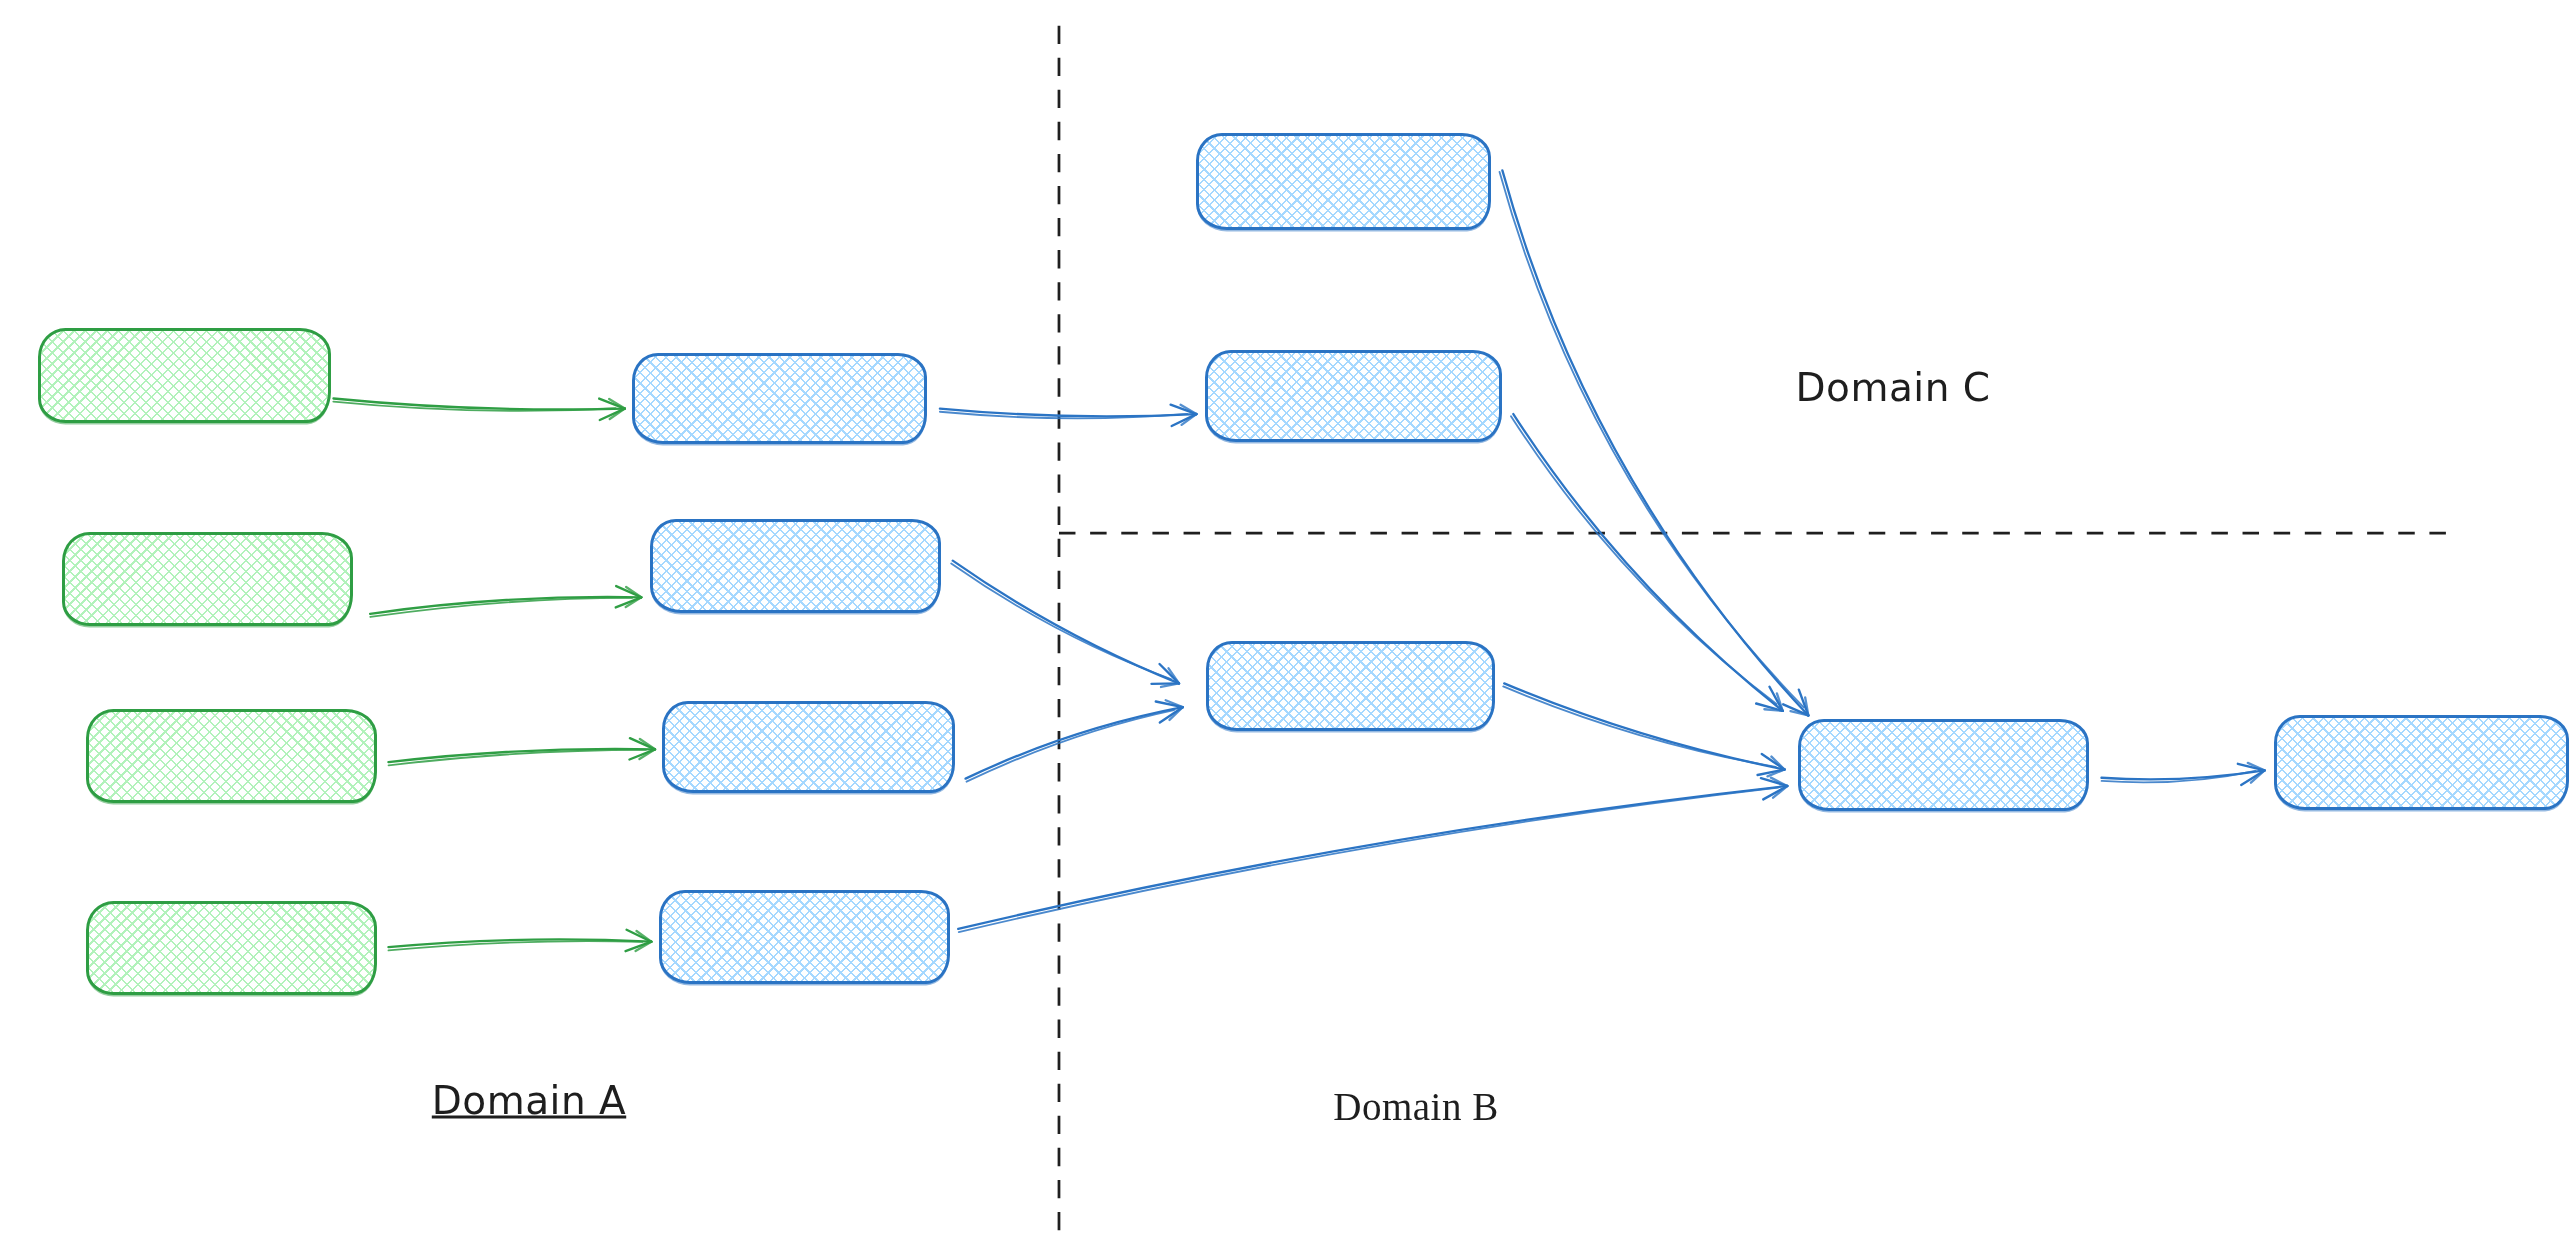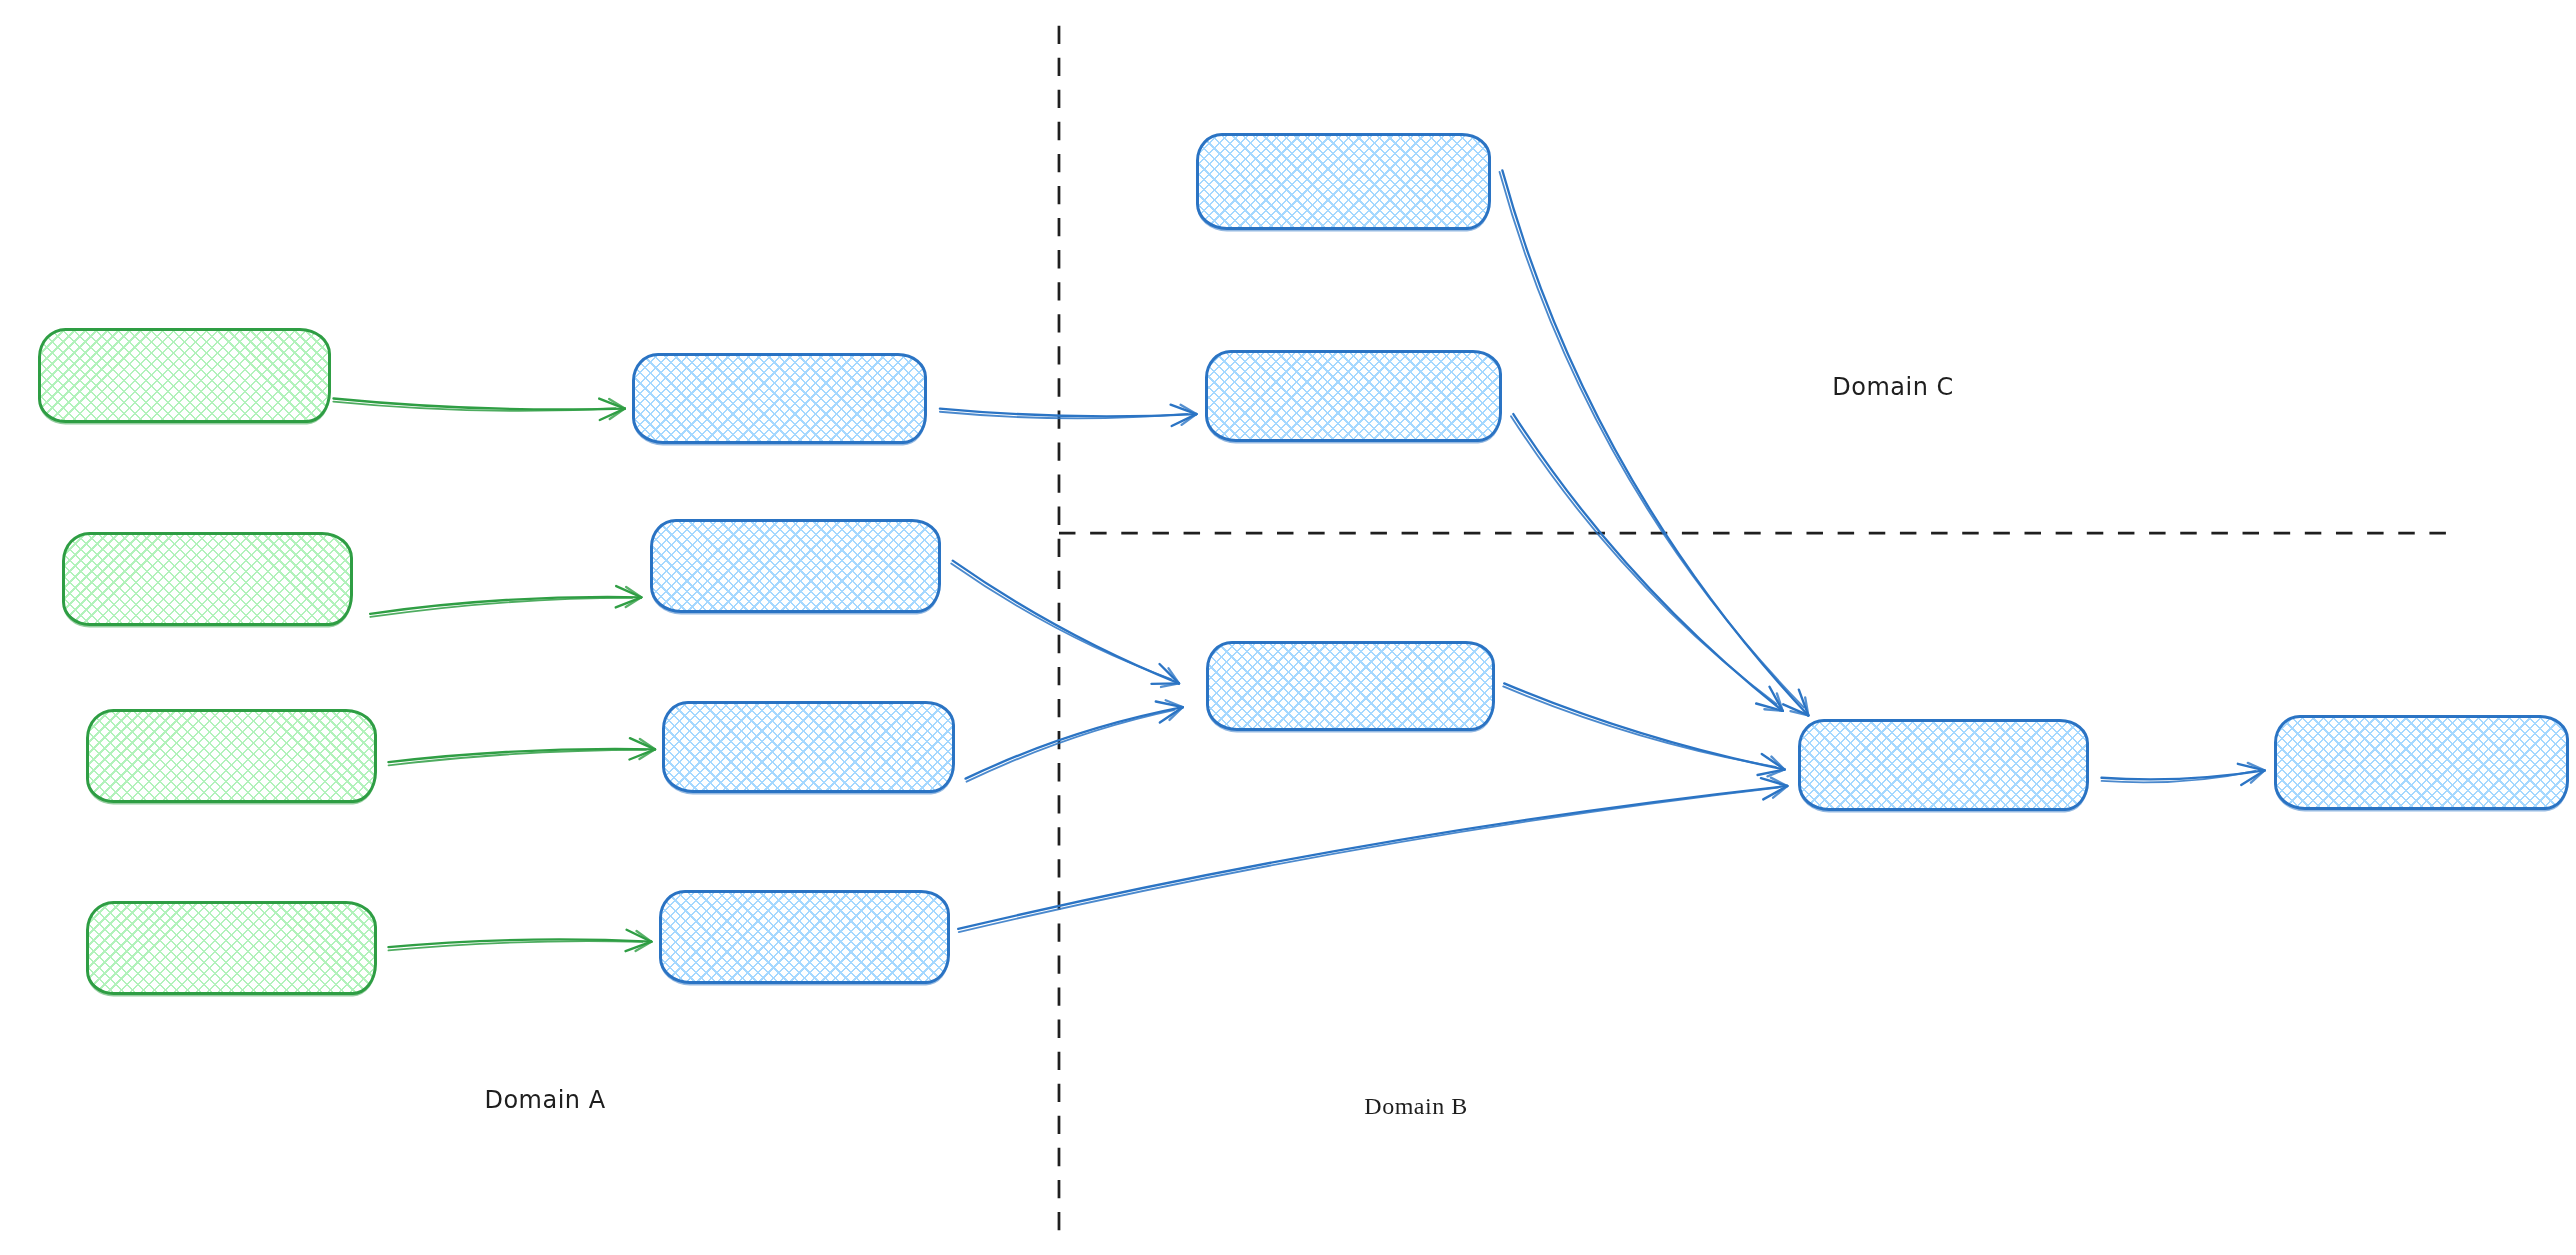--- a/index.html
+++ b/index.html
@@ -40,24 +40,24 @@
     border-color:var(--blue-stroke);
     border-radius:26px 29px 24px 31px / 27.5px 24px 29px 26px;
     background-color:#fff;
     background-image:
       repeating-linear-gradient(45deg,  var(--blue-fill) 0 1.6px, transparent 1.6px 7.3px),
       repeating-linear-gradient(-45deg, var(--blue-fill) 0 1.6px, transparent 1.6px 7.3px);
     box-shadow:0 2.3px 0 -0.9px rgba(43,116,196,.5);
   }
   .label{
     position:absolute;transform:translate(-50%,-50%);
-    font-size:24px;font-weight:500;color:var(--text);
+    font-size:39px;font-weight:500;color:var(--text);
     letter-spacing:0.5px;white-space:nowrap;
   }
-  #label-domain-a{left:545px;top:1100px;}
+  #label-domain-a{left:529px;top:1100px;text-decoration:underline;}
   #label-domain-b{left:1416px;top:1106px;font-family:Liberation Serif, serif;}
   #label-domain-c{left:1893px;top:387px;}
 </style>
 </head>
 <body>
 
 <div id="canvas">
   <svg id="edge-layer" xmlns="http://www.w3.org/2000/svg" viewBox="0 0 2812 1370">
       <line x1="1156" y1="28" x2="1156" y2="1348" stroke="#1f1f1f" stroke-width="3" stroke-dasharray="20 15"></line>
       <line x1="1156" y1="582" x2="2670" y2="582" stroke="#1f1f1f" stroke-width="3" stroke-dasharray="18 16"></line>

